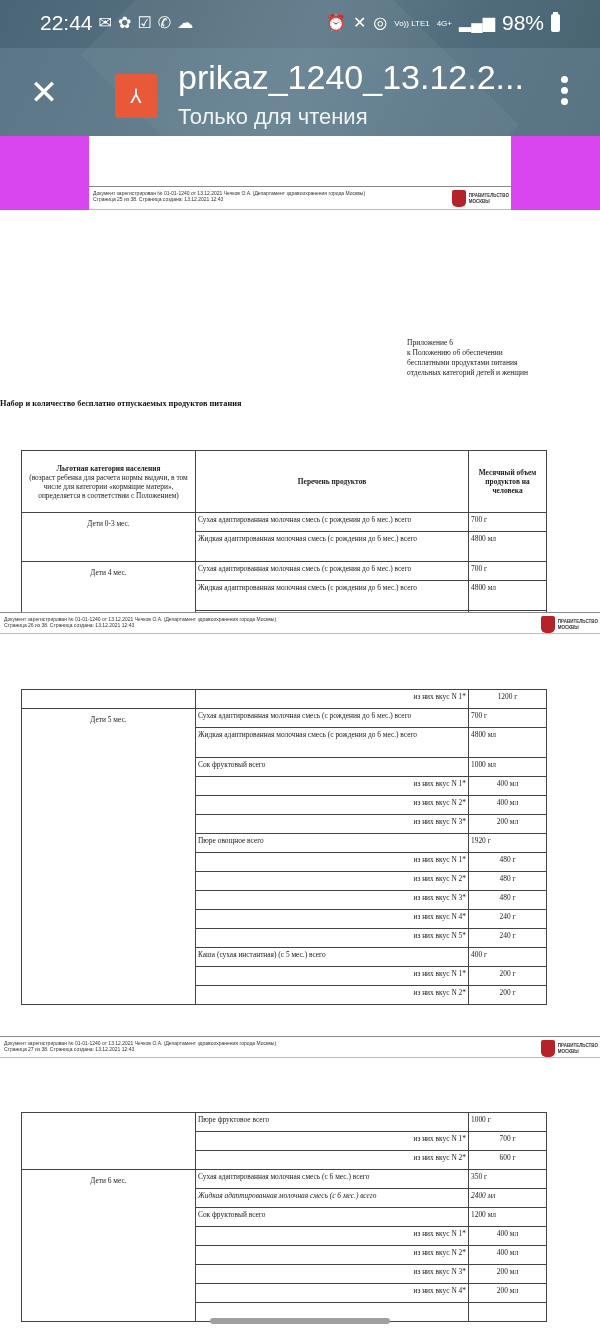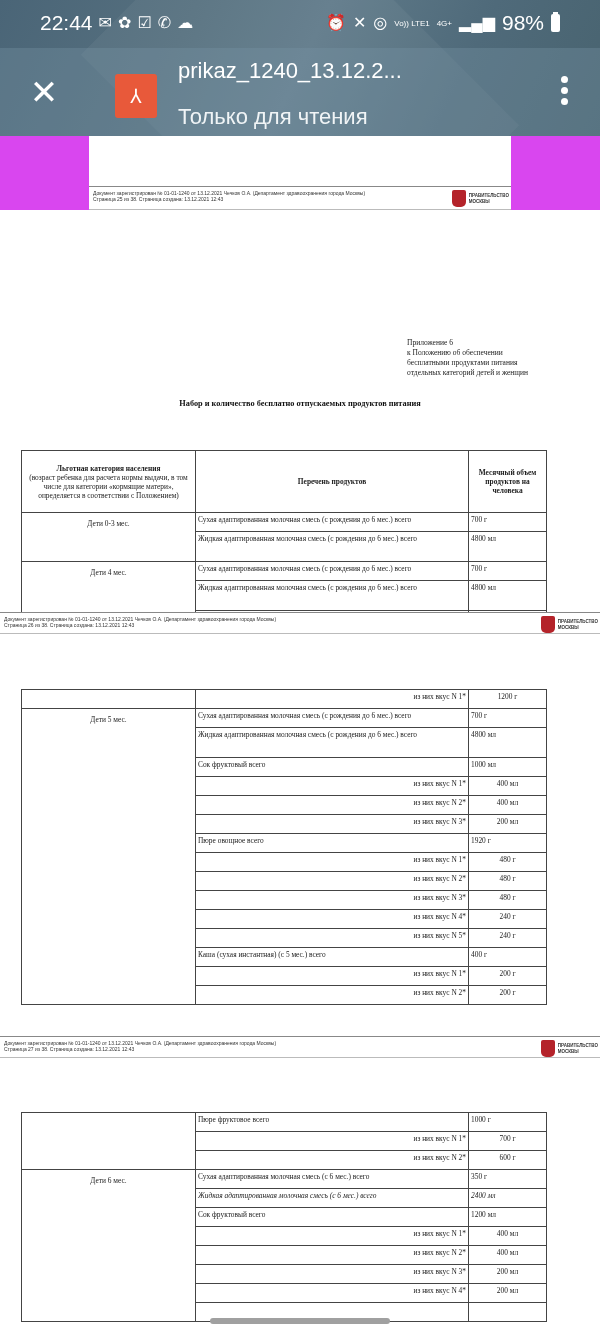--- a/index.html
+++ b/index.html
@@ -26,39 +26,39 @@
   .sb-small { font-size: 8px; line-height: 9px; text-align: center; }
   .battery { display: inline-block; width: 9px; height: 18px; background: #fff; border-radius: 2px; position: relative; }
   .battery::before { content: ""; position: absolute; top: -2px; left: 2px; width: 5px; height: 2px; background: #fff; }
 
   .app-bar {
     position: absolute; left: 0; top: 48px; width: 600px; height: 88px;
     background: rgba(120,150,165,0.35);
   }
   .close-btn { position: absolute; left: 28px; top: 24px; width: 32px; height: 40px; color: #fff; font-size: 34px; line-height: 40px; text-align: center; cursor: pointer; }
   .pdf-icon { position: absolute; left: 115px; top: 26px; width: 42px; height: 44px; background: #e8593a; border-radius: 3px; color: #fff; font-size: 20px; text-align: center; line-height: 44px; }
-  .doc-title { position: absolute; left: 178px; top: 10px; color: #fff; font-size: 22px; white-space: nowrap; }
+  .doc-title { position: absolute; left: 178px; top: 10px; color: #fff; font-size: 34px; white-space: nowrap; }
   .doc-subtitle { position: absolute; left: 178px; top: 56px; color: #f0f4f6; font-size: 22px; white-space: nowrap; }
   .more-btn { position: absolute; right: 28px; top: 28px; width: 16px; height: 32px; cursor: pointer; }
   .more-btn span { display: block; width: 7px; height: 7px; background: #fff; border-radius: 50%; margin: 0 auto 4px; }
 
   
   .viewport { position: absolute; left: 0; top: 136px; width: 600px; height: 1196px; overflow: hidden; background: #d946ef; }
 
   .page-tail { position: absolute; left: 89px; top: 0; width: 422px; height: 74px; background: #fff; }
   .page { position: absolute; left: 0; width: 600px; background: #fff; }
 
   .footer-block { position: absolute; left: 0; width: 100%; border-top: 1px solid #888; border-bottom: 1px solid #bbb; background: #fff; }
   .footer-text { position: absolute; left: 4px; top: 3px; font-size: 5px; line-height: 6px; color: #333; white-space: nowrap; }
   .footer-logo { position: absolute; right: 2px; top: 3px; display: flex; align-items: center; gap: 3px; }
   .logo-shield { width: 14px; height: 17px; background: #b4232a; border-radius: 2px 2px 5px 5px; }
   .logo-text { font-size: 4.5px; line-height: 6px; font-weight: bold; color: #333; }
 
   .annex { position: absolute; left: 407px; top: 128px; font-family: "Liberation Serif", serif; font-size: 7.5px; line-height: 10px; color: #222; }
-  .doc-heading { position: absolute; left: 0; top: 188px; width: 600px; text-align: center; font-family: "Liberation Serif", serif; font-weight: bold; font-size: 8.3px; line-height: 12px; color: #111; }
+  .doc-heading { position: absolute; left: 0; top: 188px; width: 600px; text-align: left; font-family: "Liberation Serif", serif; font-weight: bold; font-size: 8.3px; line-height: 12px; color: #111; }
 
   table.doc { position: absolute; left: 21px; border-collapse: collapse; font-family: "Liberation Serif", serif; font-size: 7.4px; color: #222; width: 525px; table-layout: fixed; }
   table.doc td, table.doc th { border: 1px solid #444; padding: 2px 2px; vertical-align: top; line-height: 9px; }
   table.doc th { font-weight: bold; text-align: center; vertical-align: middle; }
   .c1 { width: 174px; }
   .c2 { width: 273px; }
   .c3 { width: 78px; }
   .cat { text-align: center; vertical-align: top; padding-top: 6px !important; }
   .sub { text-align: right; }
   .val-c { text-align: center; }

